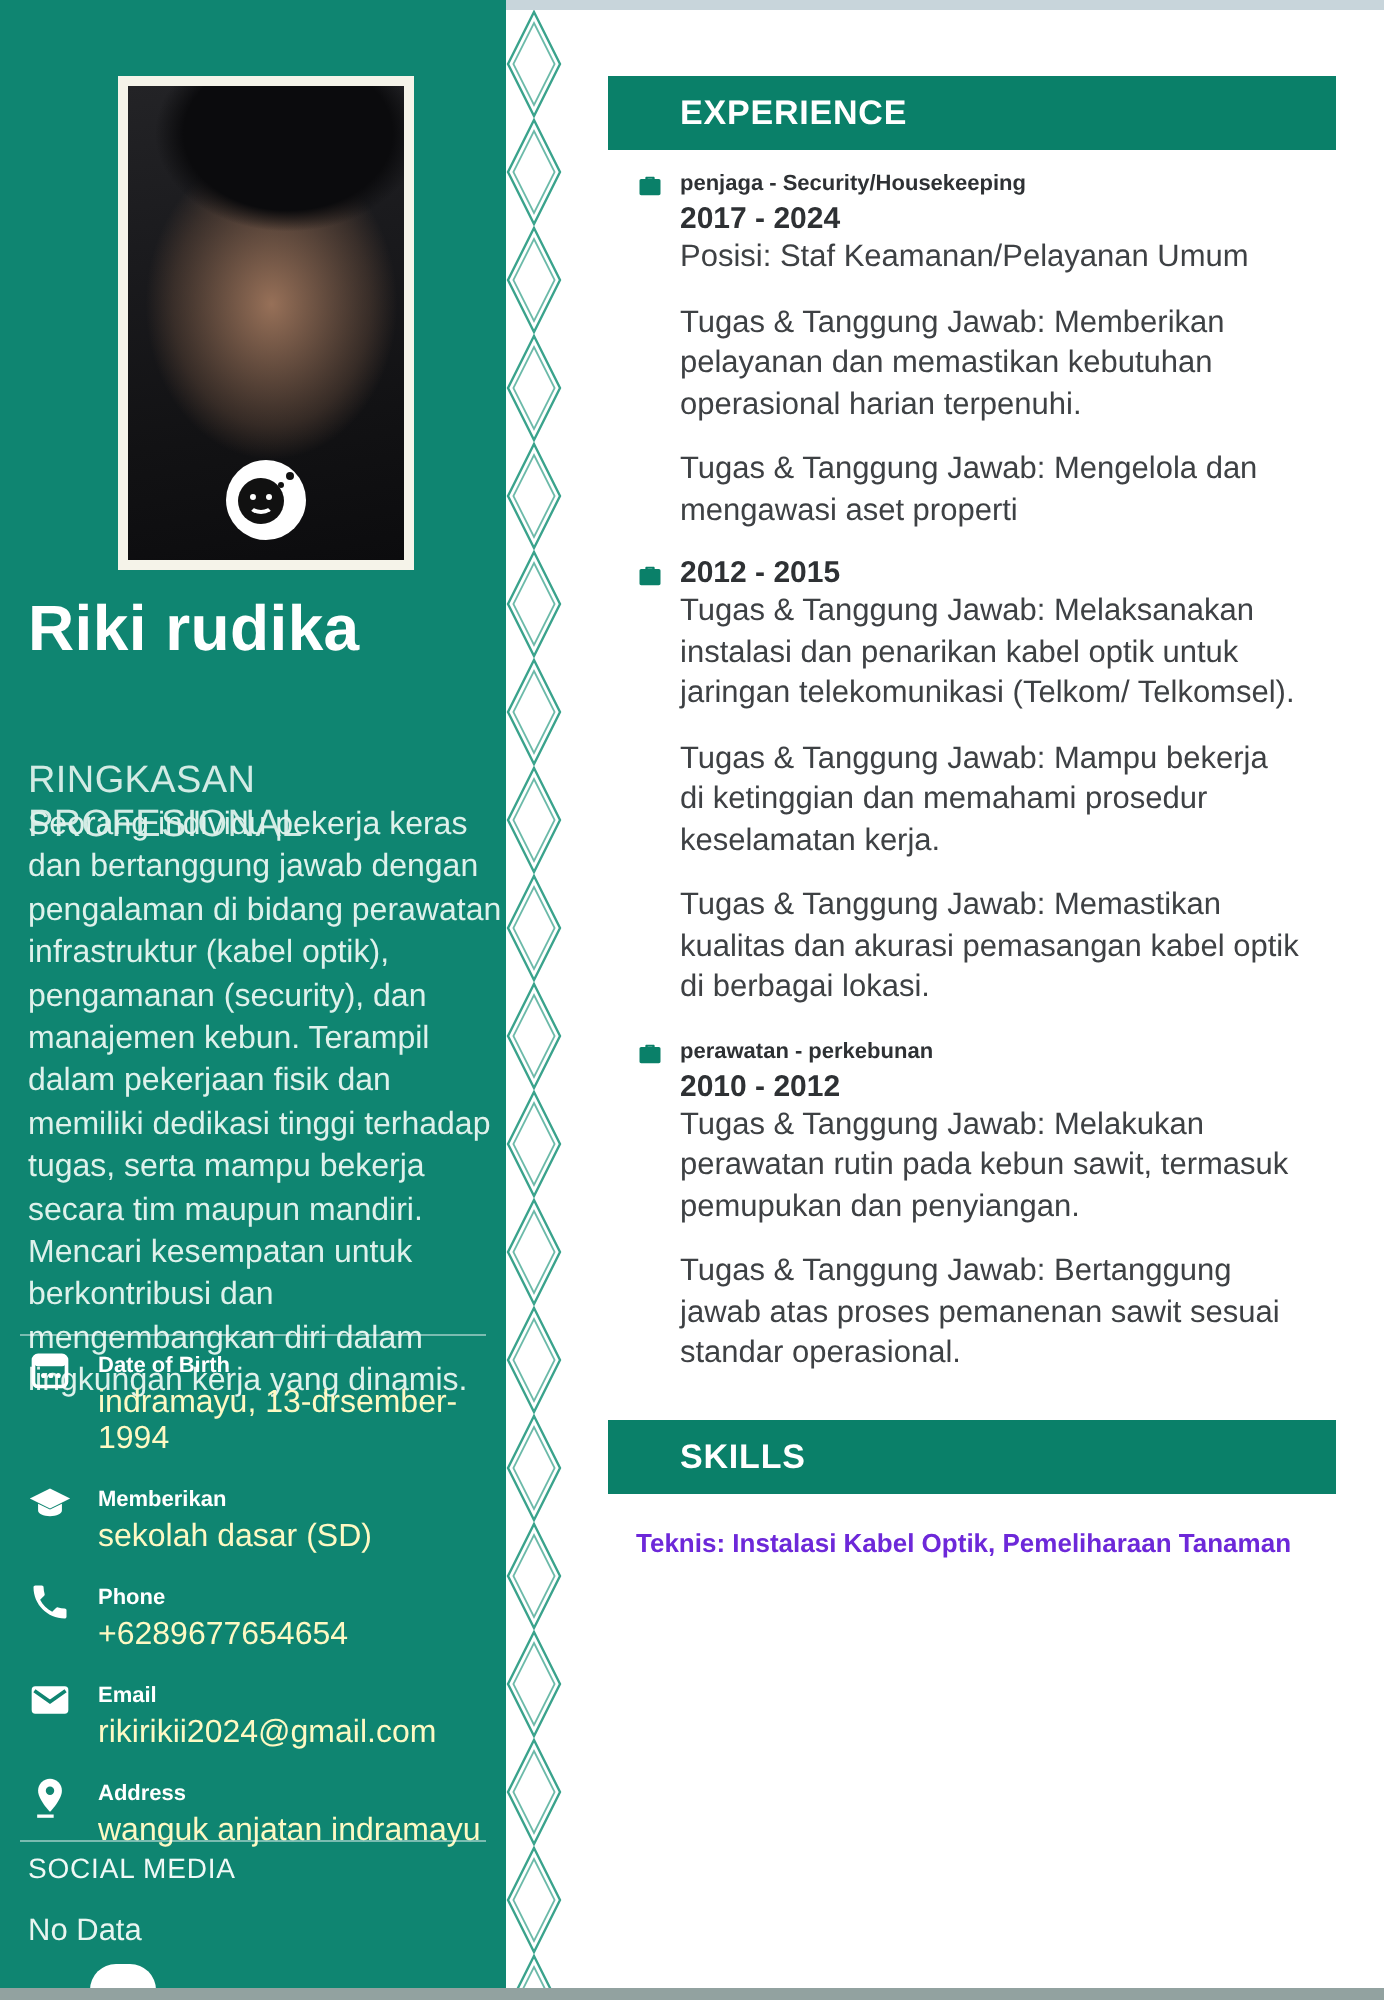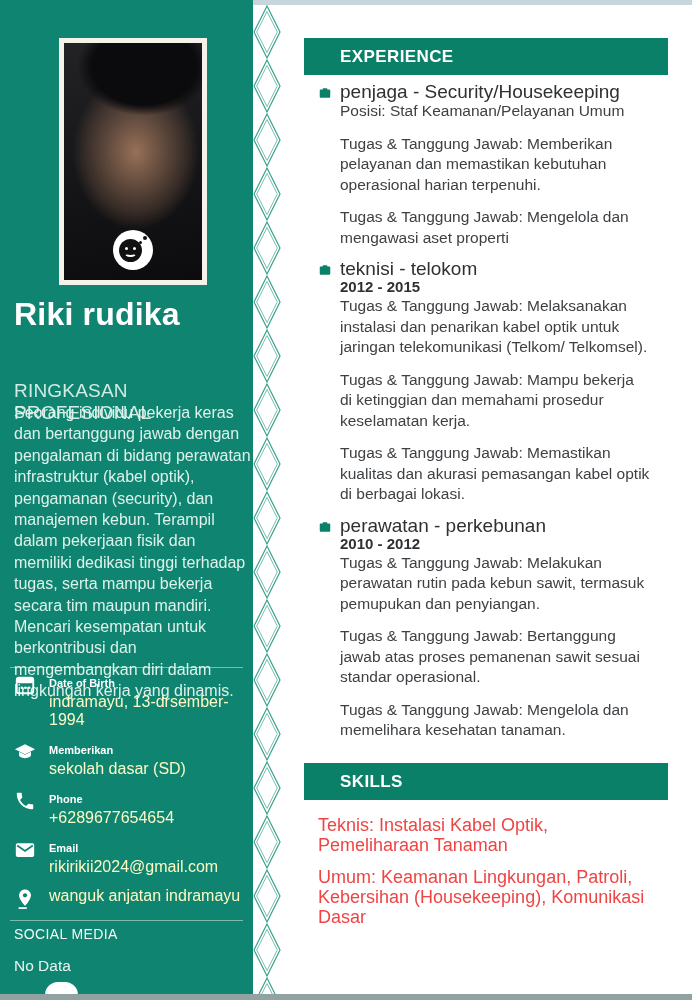--- a/index.html
+++ b/index.html
@@ -61,27 +61,27 @@
 
   .section-bar { margin-left:23px; width:364px; height:37px; background:#0a8069;
                  color:#ffffff; font-size:17px; font-weight:bold; letter-spacing:.4px;
                  line-height:37px; padding-left:36px; }
   .section-bar.skills-bar { margin-top:22px; }
 
   .exp-list { margin-top:8px; }
   .exp-item { position:relative; margin-left:37px; margin-right:24px; padding-left:22px; width:332px; }
   .exp-item + .exp-item { margin-top:12px; }
   .exp-icon { position:absolute; left:0; top:3px; }
-  .exp-title  { font-size:19px; font-weight:normal; color:#2e3134; line-height:18px; }
+  .exp-title  { font-size:11px; font-weight:bold; color:#2e3134; line-height:18px; }
   .exp-period { font-size:15px; font-weight:bold; color:#2e3134; line-height:18px; }
   .exp-para { font-size:15.5px; color:#3e4144; line-height:20.5px; }
   .exp-para + .exp-para { margin-top:12px; }
 
   .skills-list { margin-left:37px; margin-top:15px; width:340px; }
-  .skill-line { font-size:18px; font-weight:normal; color:#ef4444; line-height:20px; }
+  .skill-line { font-size:13px; font-weight:bold; color:#6d28d9; line-height:20px; }
   .skill-line + .skill-line { margin-top:12px; }
 </style>
 </head>
 <body>
 
 <aside class="sidebar">
 
   <div class="photo-frame">
     <div class="photo">
       <div class="emoji-badge">
@@ -161,20 +161,21 @@
 
     <div class="contact">
       <span class="c-icon">
         <svg width="22" height="22" viewBox="0 0 24 24">
           <path d="M12 1.5c-3.6 0-6.5 2.9-6.5 6.5 0 4.9 6.5 11.5 6.5 11.5s6.5-6.6 6.5-11.5c0-3.6-2.9-6.5-6.5-6.5z" fill="#ffffff"></path>
           <circle cx="12" cy="8" r="2.3" fill="#0f8571"></circle>
           <rect x="5" y="21" width="9" height="1.8" fill="#ffffff"></rect>
         </svg>
       </span>
       <span>
+        <div class="c-label">Address</div>
         <div class="c-value">wanguk anjatan indramayu</div>
       </span>
     </div>
 
   </div>
 
   <div class="divider d2"></div>
 
   <div class="social-title">SOCIAL MEDIA</div>
   <div class="social-value">No Data</div>
@@ -199,57 +200,55 @@
 
   <div class="exp-list">
 
     <section class="exp-item">
       <span class="exp-icon">
         <svg width="14" height="14" viewBox="0 0 24 24">
           <path d="M9 4h6c.6 0 1 .4 1 1v1h3.5c1 0 1.5.6 1.5 1.5v11c0 .9-.6 1.5-1.5 1.5h-15C3.6 20 3 19.4 3 18.5v-11C3 6.6 3.6 6 4.5 6H8V5c0-.6.4-1 1-1zm1 2h4V5.8h-4V6z" fill="#0a8069"></path>
         </svg>
       </span>
       <div class="exp-title">penjaga - Security/Housekeeping</div>
+      <div class="exp-period">2017 - 2024</div>
       <p class="exp-para">Posisi: Staf Keamanan/Pelayanan Umum</p>
       <p class="exp-para">Tugas &amp; Tanggung Jawab: Memberikan pelayanan dan memastikan kebutuhan operasional harian terpenuhi.</p>
       <p class="exp-para">Tugas &amp; Tanggung Jawab: Mengelola dan mengawasi aset properti</p>
     </section>
 
     <section class="exp-item">
       <span class="exp-icon">
         <svg width="14" height="14" viewBox="0 0 24 24">
           <path d="M9 4h6c.6 0 1 .4 1 1v1h3.5c1 0 1.5.6 1.5 1.5v11c0 .9-.6 1.5-1.5 1.5h-15C3.6 20 3 19.4 3 18.5v-11C3 6.6 3.6 6 4.5 6H8V5c0-.6.4-1 1-1zm1 2h4V5.8h-4V6z" fill="#0a8069"></path>
         </svg>
       </span>
-      <div class="exp-title">teknisi - telokom</div>
       <div class="exp-period">2012 - 2015</div>
       <p class="exp-para">Tugas &amp; Tanggung Jawab: Melaksanakan instalasi dan penarikan kabel optik untuk jaringan telekomunikasi (Telkom/ Telkomsel).</p>
       <p class="exp-para">Tugas &amp; Tanggung Jawab: Mampu bekerja di ketinggian dan memahami prosedur keselamatan kerja.</p>
       <p class="exp-para">Tugas &amp; Tanggung Jawab: Memastikan kualitas dan akurasi pemasangan kabel optik di berbagai lokasi.</p>
     </section>
 
     <section class="exp-item">
       <span class="exp-icon">
         <svg width="14" height="14" viewBox="0 0 24 24">
           <path d="M9 4h6c.6 0 1 .4 1 1v1h3.5c1 0 1.5.6 1.5 1.5v11c0 .9-.6 1.5-1.5 1.5h-15C3.6 20 3 19.4 3 18.5v-11C3 6.6 3.6 6 4.5 6H8V5c0-.6.4-1 1-1zm1 2h4V5.8h-4V6z" fill="#0a8069"></path>
         </svg>
       </span>
       <div class="exp-title">perawatan - perkebunan</div>
       <div class="exp-period">2010 - 2012</div>
       <p class="exp-para">Tugas &amp; Tanggung Jawab: Melakukan perawatan rutin pada kebun sawit, termasuk pemupukan dan penyiangan.</p>
       <p class="exp-para">Tugas &amp; Tanggung Jawab: Bertanggung jawab atas proses pemanenan sawit sesuai standar operasional.</p>
-      <p class="exp-para">Tugas &amp; Tanggung Jawab: Mengelola dan memelihara kesehatan tanaman.</p>
     </section>
 
   </div>
 
   <div class="section-bar skills-bar">SKILLS</div>
 
   <div class="skills-list">
     <p class="skill-line">Teknis: Instalasi Kabel Optik, Pemeliharaan Tanaman</p>
-    <p class="skill-line">Umum: Keamanan Lingkungan, Patroli, Kebersihan (Housekeeping), Komunikasi Dasar</p>
   </div>
 
 </main>
 
 <div class="top-strip"></div>
 <div class="bottom-dome"></div>
 <div class="bottom-bar"></div>
 
 </body></html>

